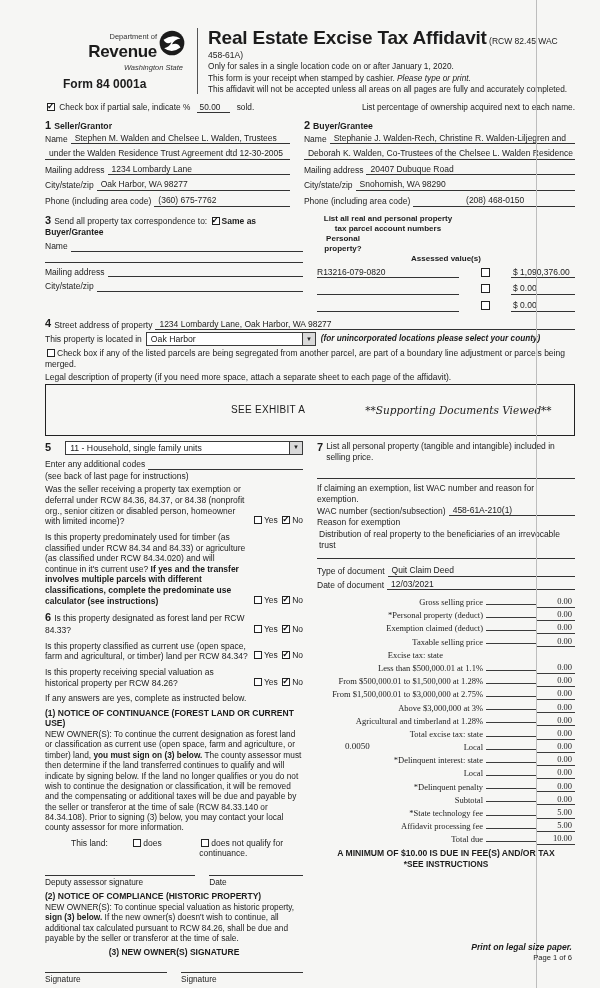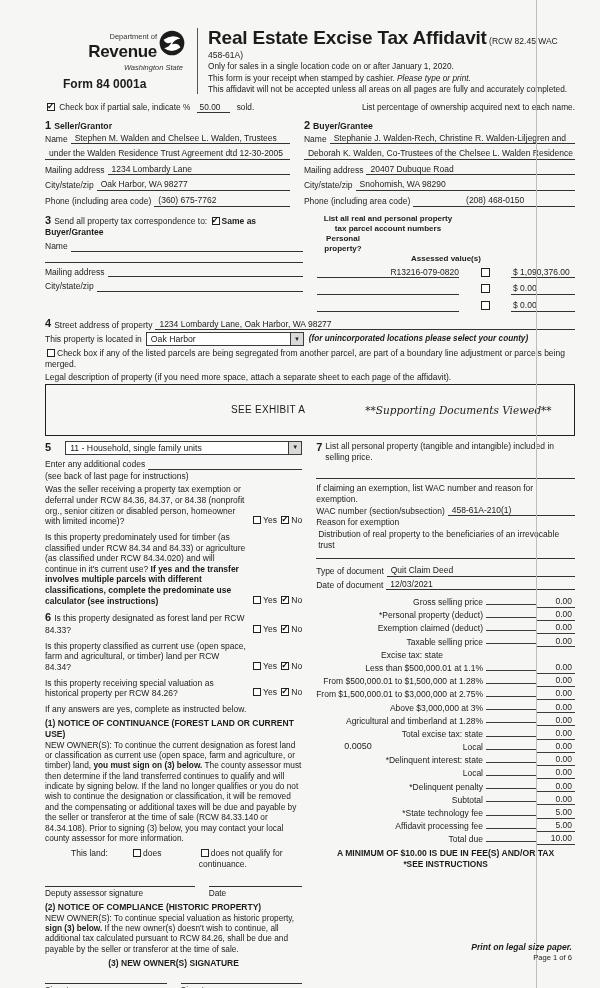--- a/index.html
+++ b/index.html
@@ -46,21 +46,21 @@
   .sect-title { font-weight:bold; font-size:8.7px; }
 
   .cols { display:flex; }
   .colL { width:272px; padding-right:14px; }
   .colR { flex:1; }
 
   
   .ptab-h { display:flex; font-weight:bold; font-size:8px; text-align:center; margin-bottom:3px;flex-direction:column; }
   .ptab-h .c1 { width:142px; } .ptab-h .c2 { width:52px; } .ptab-h .c3 { flex:1; }
   .prow { display:flex; align-items:flex-end; margin-bottom:5px; }
-  .prow .c1 { width:142px; border-bottom:1px solid #333; text-align:right; }
+  .prow .c1 { width:142px; border-bottom:1px solid #333; text-align:left; }
   .prow .c2 { width:52px; text-align:center; }
   .prow .c2 .cb { width:9px; height:9px; }
   .prow .c3 { flex:1; border-bottom:1px solid #333; padding-left:2px; white-space:nowrap; }
 
   
   .dd { display:inline-flex; align-items:stretch; border:1.5px solid #3a3a3a; background:#fff; height:14px; }
   .dd .dd-val { padding:1px 5px 0 4px; font-size:8.7px; white-space:nowrap; }
   .dd .dd-btn { width:13px; background:#d9d9d9; border-left:1px solid #3a3a3a; display:flex; align-items:center; justify-content:center; font-size:6px; color:#222; }
 
   .legal-box { border:1.5px solid #222; height:52px; margin-top:2px; margin-bottom:5px;
@@ -72,21 +72,21 @@
   .q { display:flex; margin-bottom:5px; }
   .q .qt { flex:1; padding-right:4px; }
   .yesno { white-space:nowrap; align-self:flex-end; padding-bottom:1px; }
   .note-title { font-weight:bold; margin-top:4px; }
   .body-txt { font-size:8.3px; }
 
   .sig-pair { display:flex; gap:14px; }
   .sig-cell { flex:1; border-top:1px solid #333; font-size:8.3px; padding-top:1px; margin-top:14px; }
 
   
-  .mrow { display:flex; align-items:flex-end; height:13.2px; }
+  .mrow { display:flex; align-items:flex-end; height:13.2px;font-family:Liberation Serif, serif; }
   .mrow .sp { flex:1; }
   .mrow .mpre { white-space:nowrap; padding-right:6px; font-size:9px; }
   .mrow .mlabel { white-space:nowrap; }
   .mrow .mlead { width:50px; border-bottom:1px solid #3c3c3c; margin:0 0 3px 3px; }
   .mrow .mval { width:39px; text-align:right; border-bottom:1px solid #3c3c3c; padding-right:3px; margin-bottom:0; }
   .mrow.mhead .mlead, .mrow.mhead .mval { border-bottom:none; }
   .min-due { font-weight:bold; font-size:8.6px; text-align:center; margin-top:3px; }
   .see-ins { font-weight:bold; font-size:8.3px; text-align:center; }
   .print-note { position:absolute; right:28px; top:942px; text-align:right; }
   .print-note .pn1 { font-style:italic; font-weight:bold; font-size:8.6px; }
@@ -227,21 +227,21 @@
   </div>
 
   <div>
     <div class="line" style="margin-bottom:2px;">
         <span class="secnum">4</span>
         <span class="lbl">Street address of property</span>
         <span class="val">1234 Lombardy Lane, Oak Harbor, WA 98277</span>
       </div>
     <div style="display:flex; align-items:center; margin-bottom:2px;">
       <span style="margin-right:4px;">This property is located in</span>
-      <span class="dd" style="width:158px;">
+      <span class="dd" style="width:170px;">
         <span class="dd-val" style="flex:1;">Oak Harbor</span>
         <span class="dd-btn">▼</span>
       </span>
       <span class="b it" style="margin-left:5px; font-size:8.2px;">(for unincorporated locations please select your county)</span>
     </div>
     <div style="margin-bottom:2px;"><span class="cb"></span><span>Check box if any of the listed parcels are being segregated from another parcel, are part of a boundary line adjustment or parcels being merged.</span></div>
     <div>Legal description of property (if you need more space, attach a separate sheet to each page of the affidavit).</div>
     <div class="legal-box">
       <span class="exhibit">SEE EXHIBIT A</span>
       <span class="stampline">**Supporting Documents Viewed**</span>

